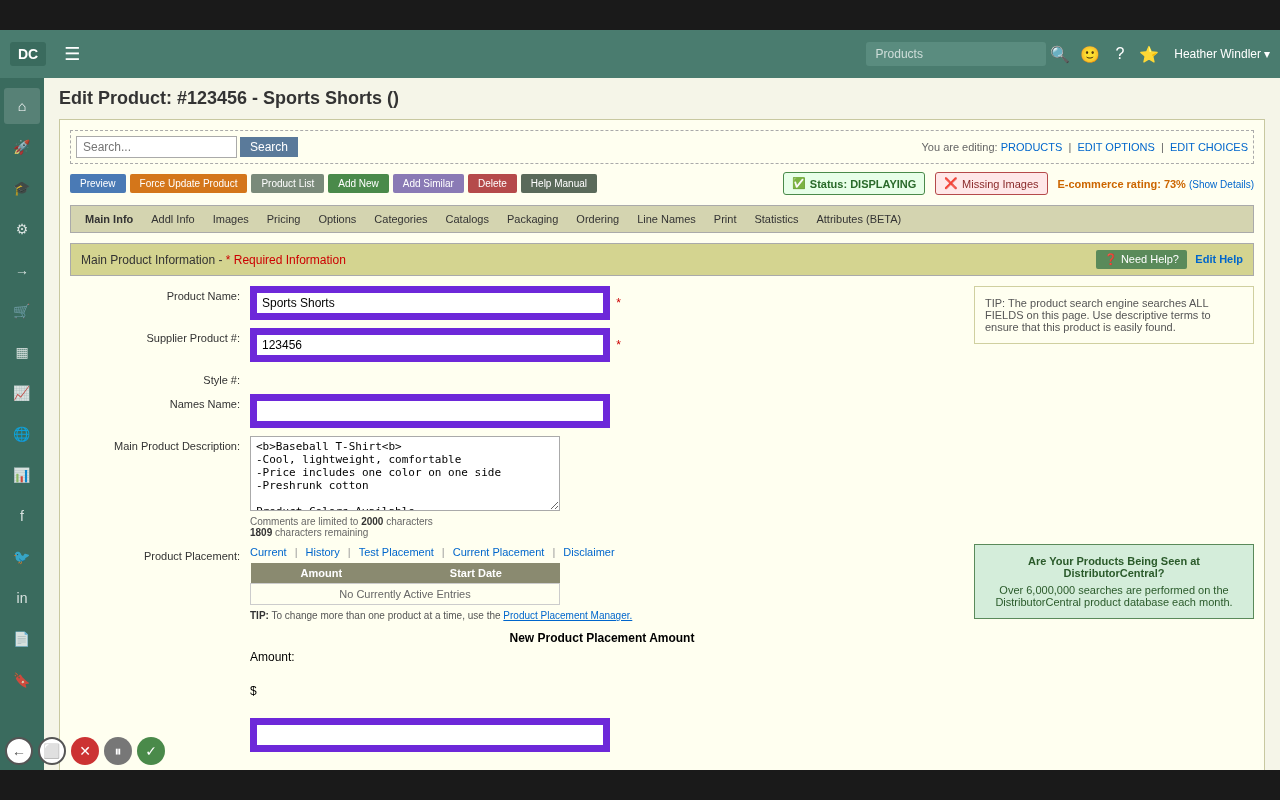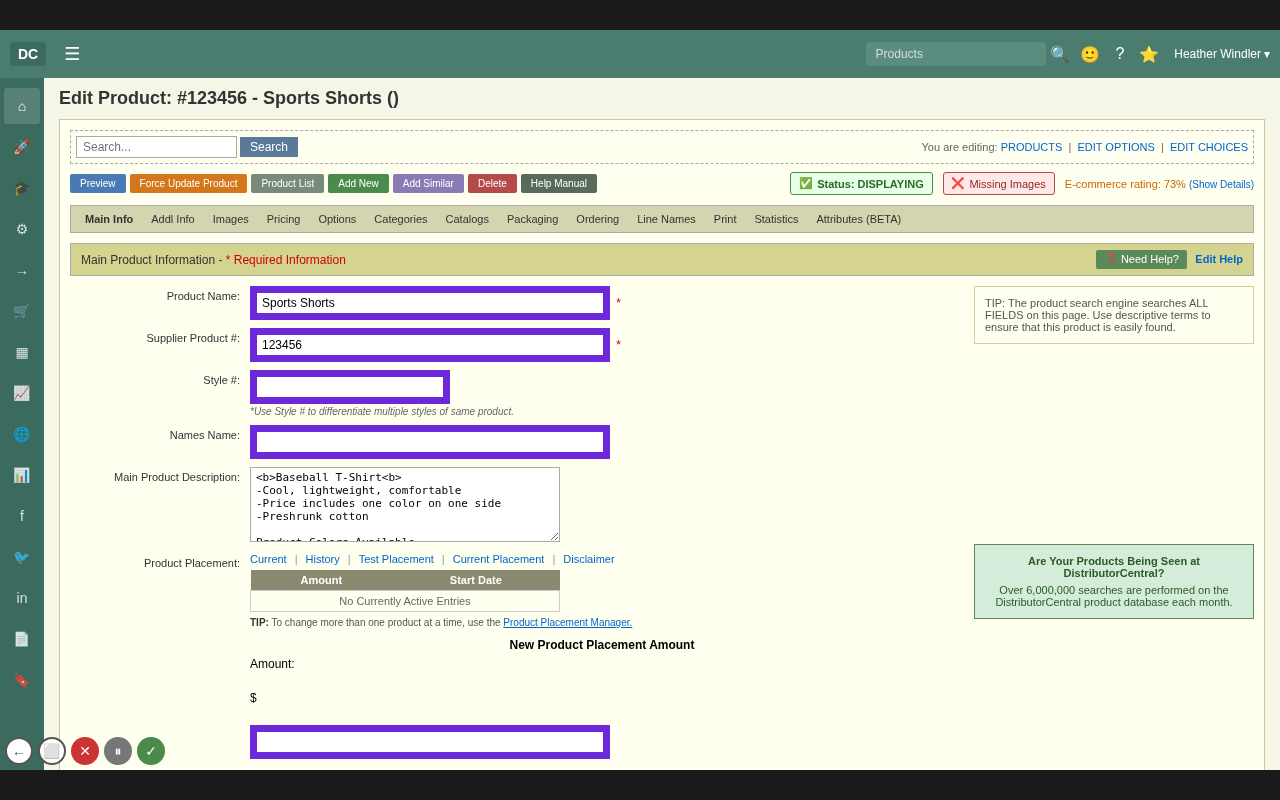--- a/index.html
+++ b/index.html
@@ -55,21 +55,21 @@
     .btn-green { background: #4a8a4a; }
     .btn-similar { background: #8a7ab5; }
     .btn-red { background: #b54a4a; }
     .btn-dark { background: #5a6a5a; }
 
     
     .status-area { margin-left: auto; display: flex; align-items: center; gap: 10px; }
     .status-displaying { background: #e8ffe8; border: 1px solid #4a8a4a; padding: 4px 8px; border-radius: 3px; display: flex; align-items: center; gap: 4px; font-size: 11px; color: #2a6a2a; font-weight: bold; }
     .status-missing { background: #ffe8e8; border: 1px solid #b54a4a; padding: 4px 8px; border-radius: 3px; display: flex; align-items: center; gap: 4px; font-size: 11px; color: #8a2a2a; }
     .ecommerce-rating { font-size: 11px; color: #666; }
-    .ecommerce-rating span { color: #cc6600; font-weight: normal; }
+    .ecommerce-rating span { color: #cc6600; font-weight: bold; }
     .ecommerce-rating a { color: #0066cc; text-decoration: none; font-size: 10px; }
 
     
     .tab-nav { background: #d4d4b0; border: 1px solid #aaa; display: flex; gap: 2px; padding: 4px 6px; margin-bottom: 10px; flex-wrap: wrap; }
     .tab-item { padding: 3px 8px; cursor: pointer; font-size: 11px; color: #333; text-decoration: none; }
     .tab-item.active { font-weight: bold; }
 
     
     .section-header { background: #d4d490; padding: 6px 10px; display: flex; align-items: center; justify-content: space-between; margin-bottom: 10px; border: 1px solid #aaa; }
     .section-title { font-size: 12px; color: #333; }
@@ -257,42 +257,45 @@
           <div class="field-row">
             <div class="field-label">Supplier Product #:</div>
             <div class="field-input">
               <input type="text" value="123456" style="">
               <span class="field-required">*</span>
             </div>
           </div>
 
           <div class="field-row">
             <div class="field-label">Style #:</div>
-            <div class="field-input">
-              <input type="text" style="max-width: 200px;">
-              <div class="field-note">*Use Style # to differentiate multiple styles of same product.</div>
-            </div>
           </div>
 
           <div class="field-row">
             <div class="field-label">Names Name:</div>
             <div class="field-input">
               <input type="text" style="">
             </div>
           </div>
 
           <div class="field-row">
             <div class="field-label">Main Product Description:</div>
             <div class="field-input">
               <textarea style="">&lt;b&gt;Baseball T-Shirt&lt;b&gt;
 -Cool, lightweight, comfortable
 -Price includes one color on one side
 -Preshrunk cotton
 
 Product Colors Available</textarea>
+              <div class="char-count">
+                <span>Comments are limited to</span>
+                <strong>2000</strong>
+                <span> characters</span><br>
+                <strong>1809</strong>
+                <span>characters remaining</span>
+              </div>
             </div>
           </div>
 
           <div class="field-row" style="align-items:flex-start;">
             <div class="field-label">Product Placement:</div>
             <div class="field-input">
               <div class="placement-links">
                 <a href="#">Current</a>
                 <span class="separator">|</span>
                 <a href="#">History</a>

